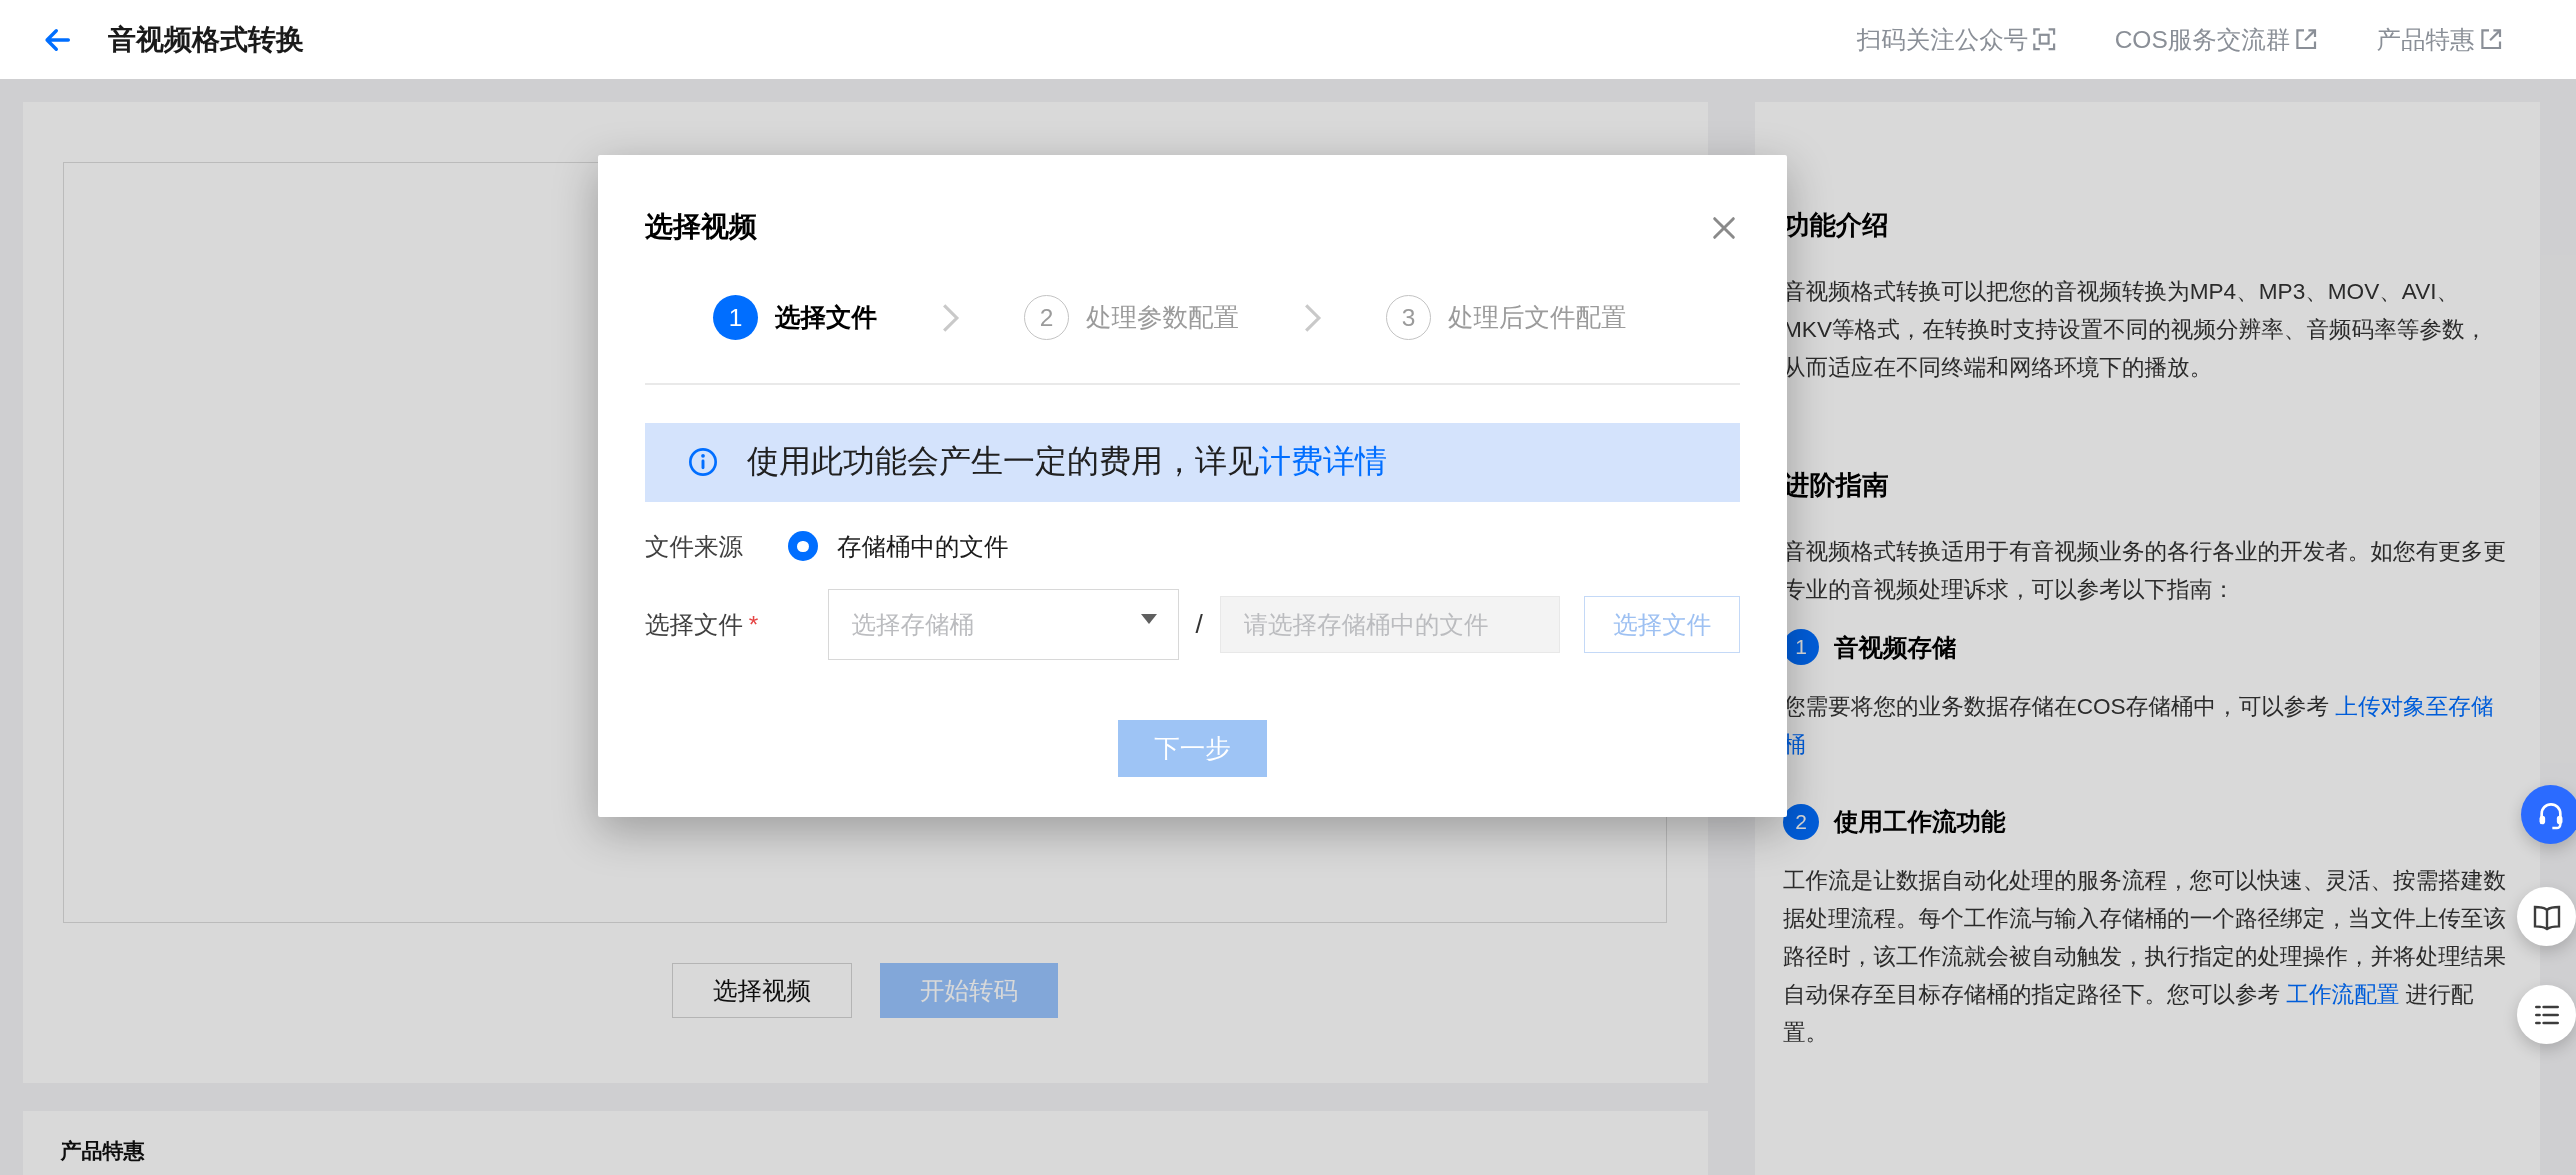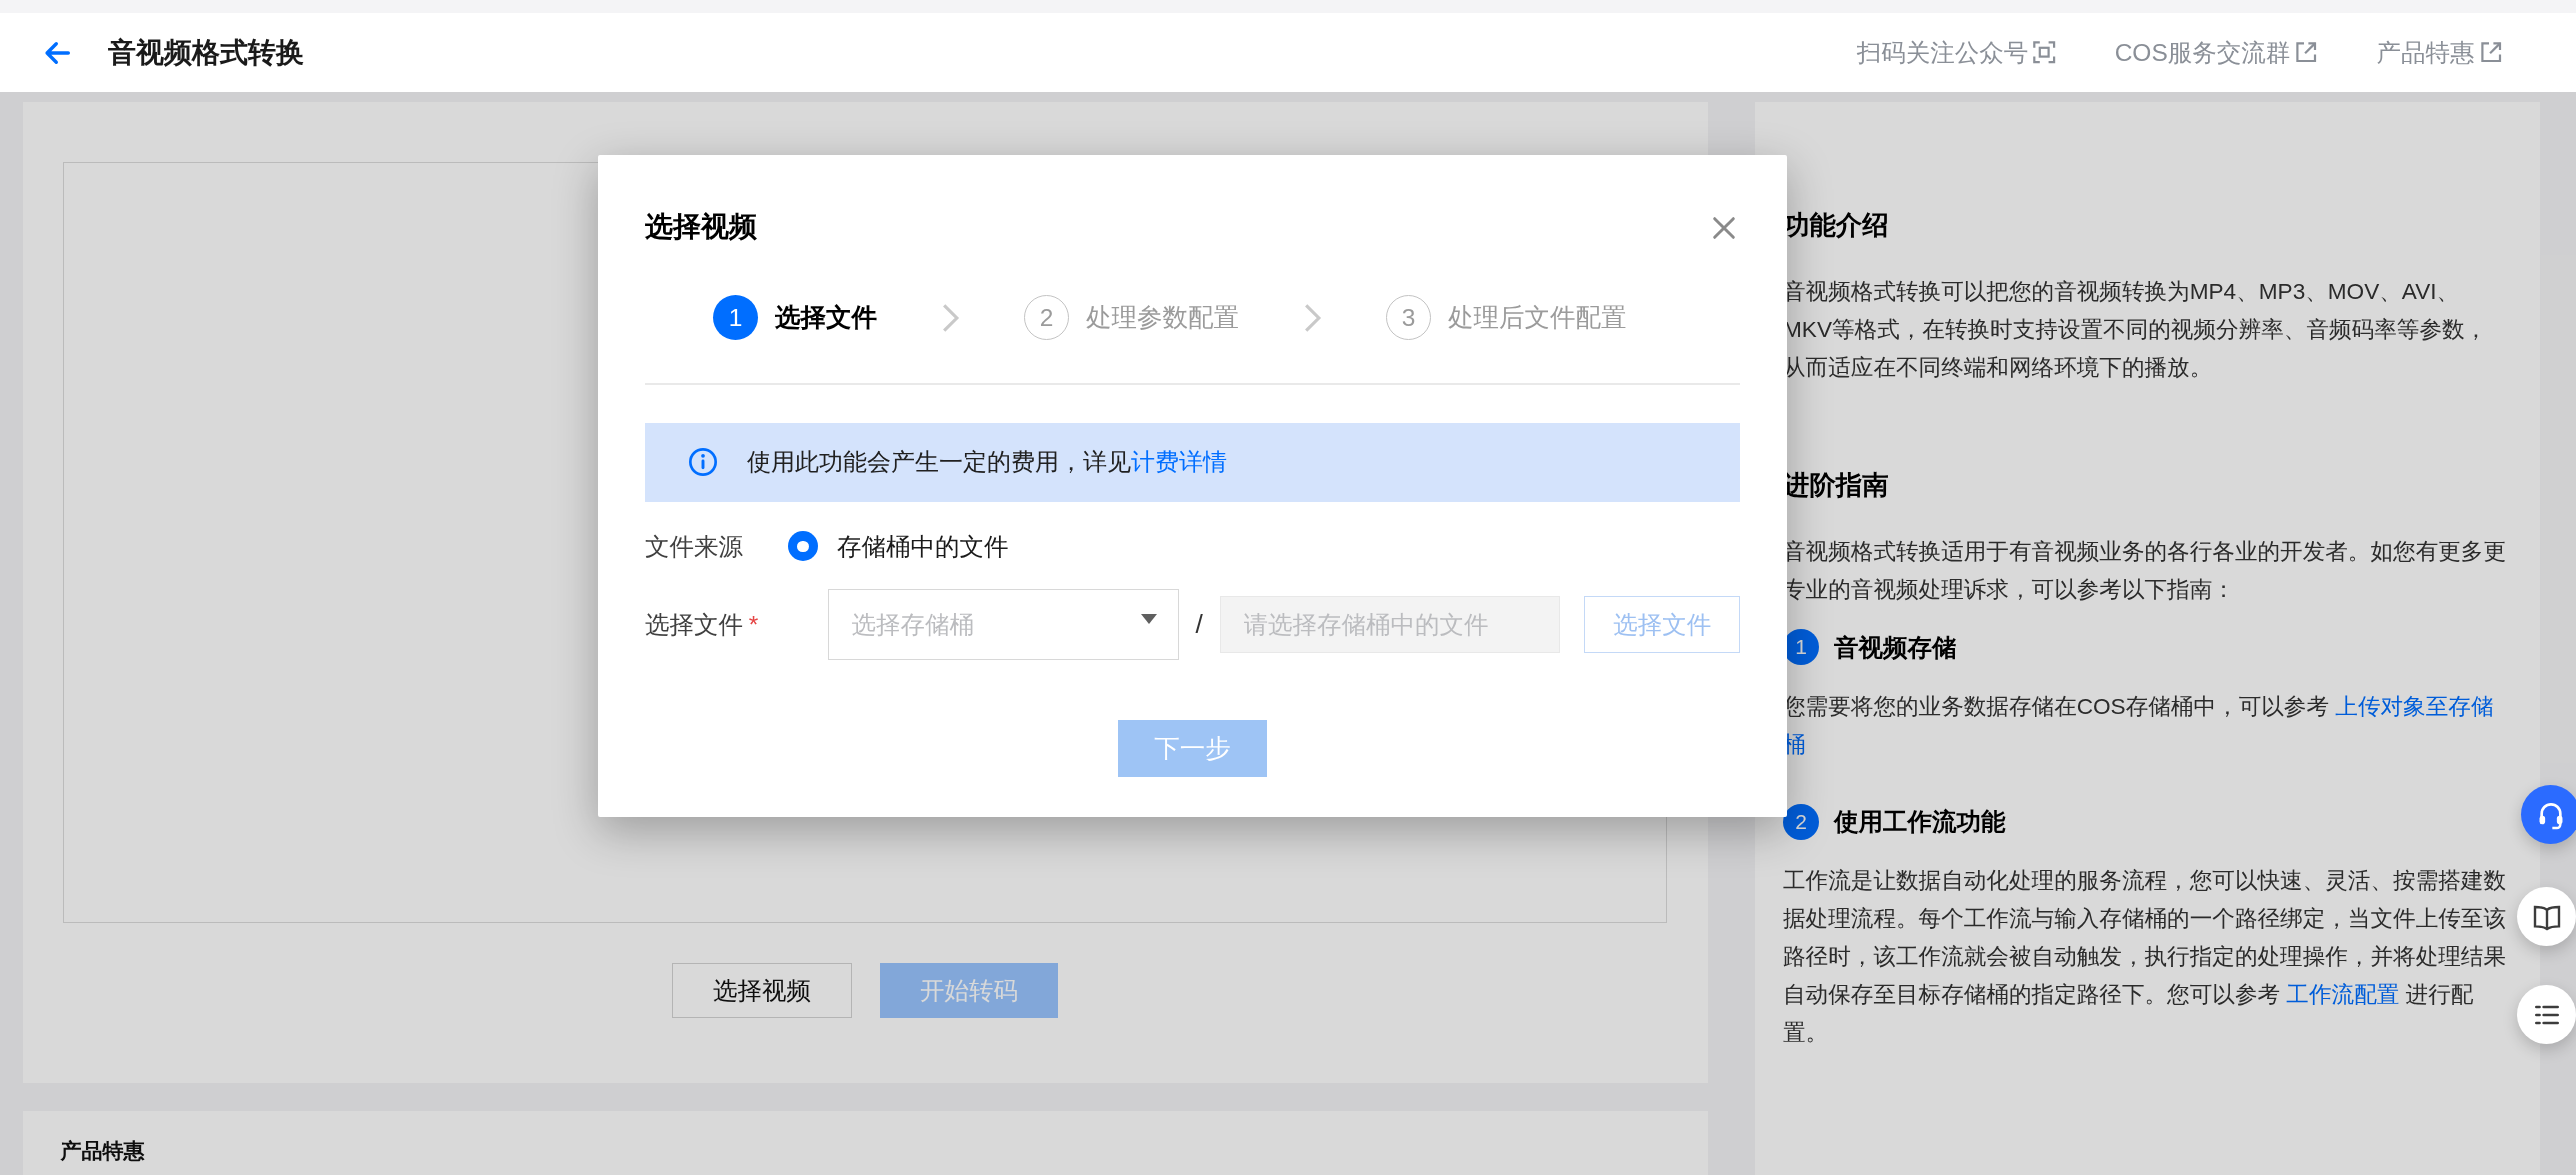--- a/index.html
+++ b/index.html
@@ -1,21 +1,21 @@
 <!DOCTYPE html>
 <html style="font-size:15px"><head>
 <meta charset="utf-8">
 <style>
   * { margin:0; padding:0; box-sizing:border-box; }
   html,body { width:2576px; height:1176px; overflow:hidden; }
   body { font-family:"Liberation Sans","DejaVu Sans",sans-serif; background:#f4f4f6; }
   .screen { position:relative; width:2576px; height:1176px; overflow:hidden; background:#f4f4f6; }
 
   
-  .header { position:absolute; top:13px; left:0; right:0; height:79px; background:#fff; display:flex; align-items:center; z-index:30; }
+  .header { position:absolute; top:0; left:0; right:0; height:79px; background:#fff; display:flex; align-items:center; z-index:30; }
   .back-btn { margin-left:38px; width:38px; height:38px; display:flex; align-items:center; justify-content:center; cursor:pointer; }
   .page-title { margin-left:32px; font-size:28px; font-weight:700; color:#1a1a1a; }
   .header-links { margin-left:auto; margin-right:72px; display:flex; align-items:center; gap:57px; }
   .header-link { display:flex; align-items:center; gap:3px; color:#8a8f97; font-size:24.5px; cursor:pointer; }
   .header-link svg { display:block; }
 
   
   .main-card { position:absolute; left:22.6px; top:102px; width:1685px; height:981px; background:#fff; }
   .video-box { position:absolute; left:40px; top:60px; width:1604px; height:761px; border:1.9px solid #dcdcdc; background:#fff; }
   .action-row { position:absolute; left:0; right:0; top:861px; display:flex; justify-content:center; gap:28px; }
@@ -52,21 +52,21 @@
   .step-num { width:45px; height:45px; border-radius:50%; font-size:24.5px; display:flex; align-items:center; justify-content:center; flex:none; }
   .step.active .step-num { background:#006eff; color:#fff; }
   .step.active .step-label { font-size:25.5px; font-weight:700; color:#000; }
   .step.inactive .step-num { background:#fff; border:1.9px solid #c3c3c3; color:#9b9b9b; }
   .step.inactive .step-label { font-size:25.5px; color:#9b9b9b; }
   .step-sep { margin:0 64px; display:flex; }
 
   .divider { margin-top:43px; height:1.9px; background:#e9e9e9; }
 
   .notice { margin-top:38px; height:79px; background:#d4e3fc; display:flex; align-items:center; padding-left:42px; gap:28px; }
-  .notice-text { font-size:24px; color:#202020; }
+  .notice-text { font-size:32px; color:#202020; }
 
   .form-row { display:flex; align-items:center; }
   .row-source { margin-top:28px; }
   .row-file { margin-top:26.4px; }
   .form-label { width:143px; font-size:24.5px; color:#404040; flex:none; }
   .req { color:#e54545; margin-left:5.7px; }
   .radio-item { display:flex; align-items:center; gap:19px; margin-right:51px; cursor:pointer; }
   .radio-dot { width:30px; height:30px; border-radius:50%; position:relative; flex:none; }
   .radio-dot.sel { background:#006eff; }
   .radio-dot.sel::after { content:""; position:absolute; left:9.4px; top:9.4px; width:11.3px; height:11.3px; border-radius:50%; background:#fff; }

